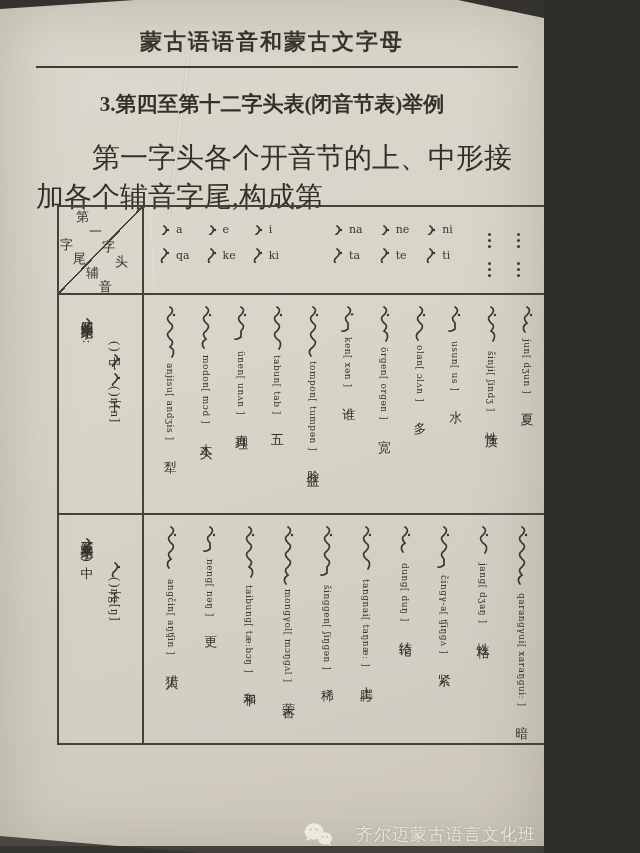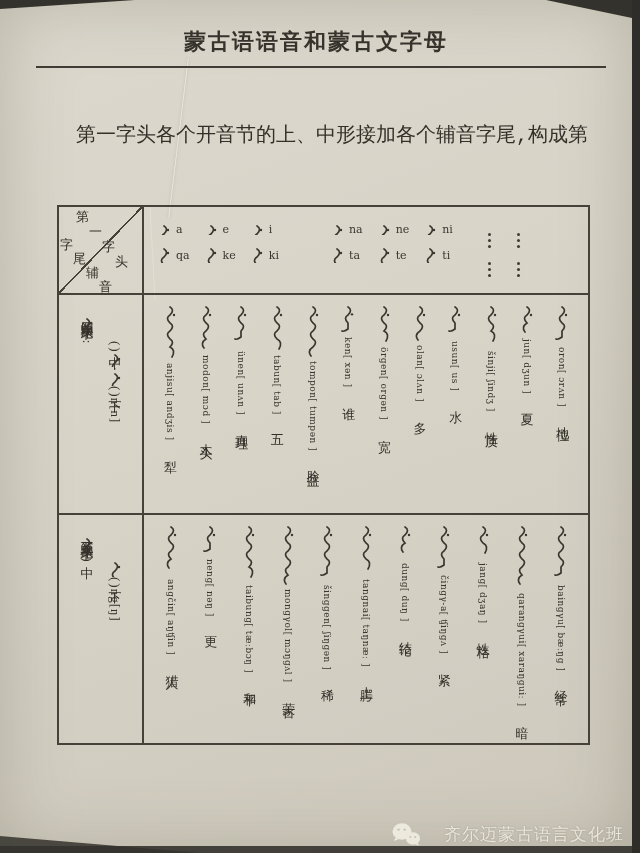--- a/index.html
+++ b/index.html
@@ -1,35 +1,35 @@
 <!DOCTYPE html>
 <html><head>
 <meta charset="utf-8">
 <style>
   html,body{margin:0;padding:0;}
   body{width:640px;height:853px;background:#2f2d29;font-family:"Liberation Serif",serif;}
   *{box-sizing:border-box;}
-  .page{position:relative;width:632px;height:853px;overflow:hidden;
+  .page{position:relative;width:544px;height:853px;overflow:hidden;
         background:linear-gradient(160deg,#dcd8cd 0%,#d7d3c7 45%,#cdc8bb 100%);
         box-shadow:inset 0 0 70px rgba(95,88,70,.28);color:#33302a;}
   
   .shade{position:absolute;background:#34322d;}
   .shade-tl{top:0;left:0;width:135px;height:9px;clip-path:polygon(0 0,100% 0,0 100%);}
   .shade-tr{top:0;right:0;width:86px;height:18px;clip-path:polygon(0 0,100% 0,100% 100%);}
   .shade-bottom{bottom:0;left:0;width:640px;height:7px;opacity:.9;}
   .shade-bl{bottom:0;left:0;width:200px;height:17px;clip-path:polygon(0 0,0 100%,100% 100%);opacity:.85;}
   .crease1{position:absolute;left:178px;top:58px;width:1px;height:160px;background:rgba(255,255,255,.34);
            transform:rotate(7deg);box-shadow:0 0 3px rgba(120,110,95,.3);}
   .crease2{position:absolute;left:152px;top:206px;width:1px;height:95px;background:rgba(255,255,255,.22);
            transform:rotate(-3deg);}
   .title{position:absolute;top:27px;left:0;width:100%;text-align:center;font-size:22px;font-weight:700;
          letter-spacing:2px;color:#36332c;}
   .rule{position:absolute;top:66px;left:36px;right:26px;border-top:2px solid #3f3c35;}
   .heading{position:absolute;top:90px;left:0;width:100%;text-align:center;font-size:21px;font-weight:700;}
-  .para{position:absolute;top:122px;left:36px;right:28px;font-size:20px;line-height:1.4;font-family:Liberation Mono, monospace;}
+  .para{position:absolute;top:138px;left:36px;right:28px;font-size:28px;line-height:1.4;}
   .pline.indent{text-indent:2em;}
   
   .gtable{position:absolute;left:57px;top:205px;width:533px;height:540px;border:2px solid #46423a;
           display:grid;grid-template-columns:85px 1fr;grid-template-rows:88px 220px 1fr;background:rgba(255,255,255,.03);}
   .cell{position:relative;}
   .b-r{border-right:2px solid #46423a;}
   .b-b{border-bottom:2px solid #46423a;}
   
   .corner-cell{background:linear-gradient(to bottom right,transparent 49.3%,#46423a 49.3%,#46423a 50.7%,transparent 50.7%);}
   .cstep{position:absolute;font-size:13px;line-height:1;}
@@ -65,20 +65,21 @@
 <div class="page">
   <div class="shade shade-tl"></div>
   <div class="shade shade-tr"></div>
   <div class="shade shade-bottom"></div>
   <div class="shade shade-bl"></div>
   <div class="crease1"></div>
   <div class="crease2"></div>
 
   <div class="title">蒙古语语音和蒙古文字母</div>
   <div class="rule"></div>
+  <div class="heading">3.第四至第十二字头表(闭音节表)举例</div>
   <div class="para">
     <div class="pline indent">第一字头各个开音节的上、中形接加各个辅音字尾,构成第</div>
   </div>
 
   <div class="gtable">
     <div class="cell corner-cell b-r b-b" id="corner-cell">
         <span class="cstep" style="left: 17px; top: 3px;">第</span>
         <span class="cstep" style="left: 30px; top: 18px;">一</span>
         <span class="cstep" style="left: 43px; top: 33px;">字</span>
         <span class="cstep" style="left: 56px; top: 48px;">头</span>

